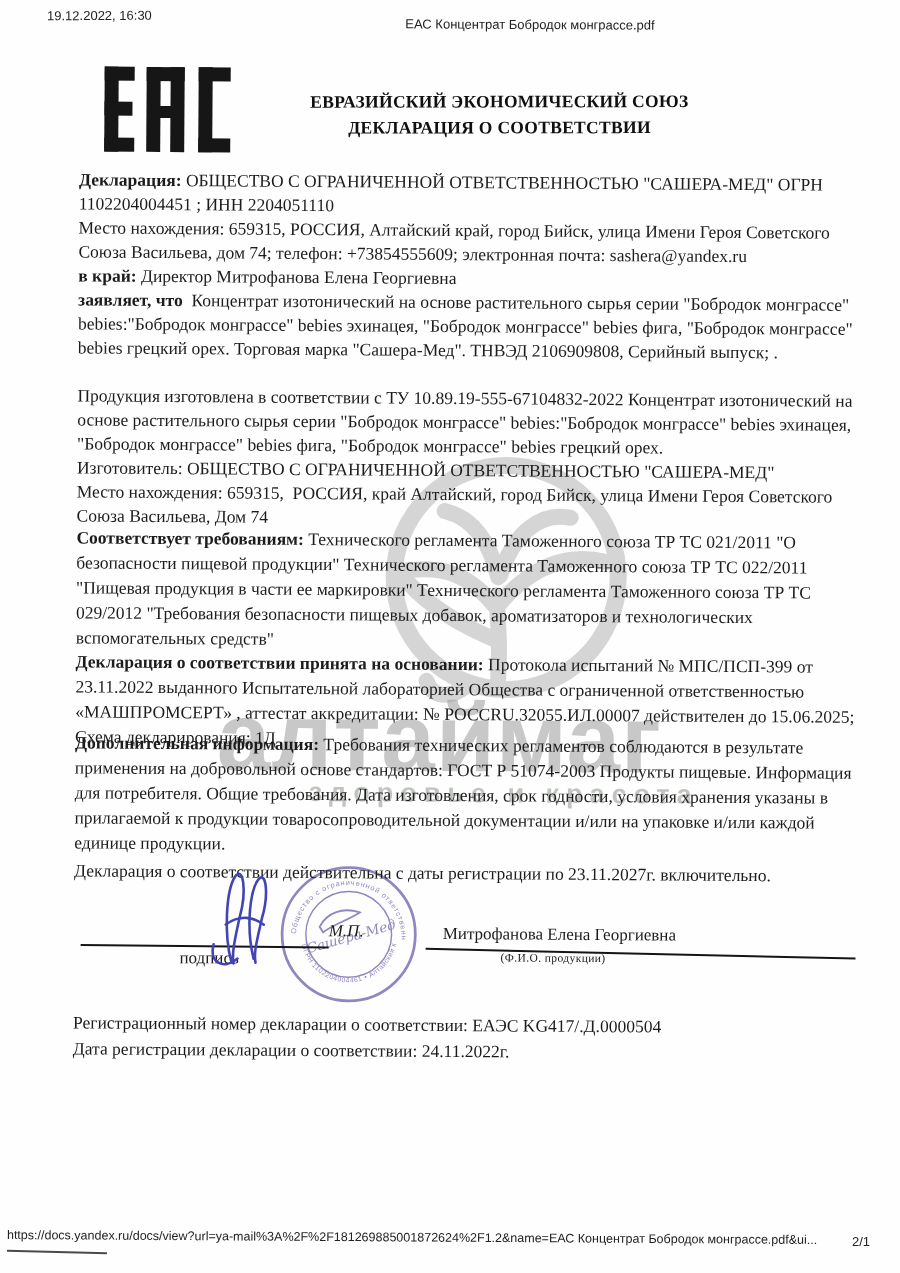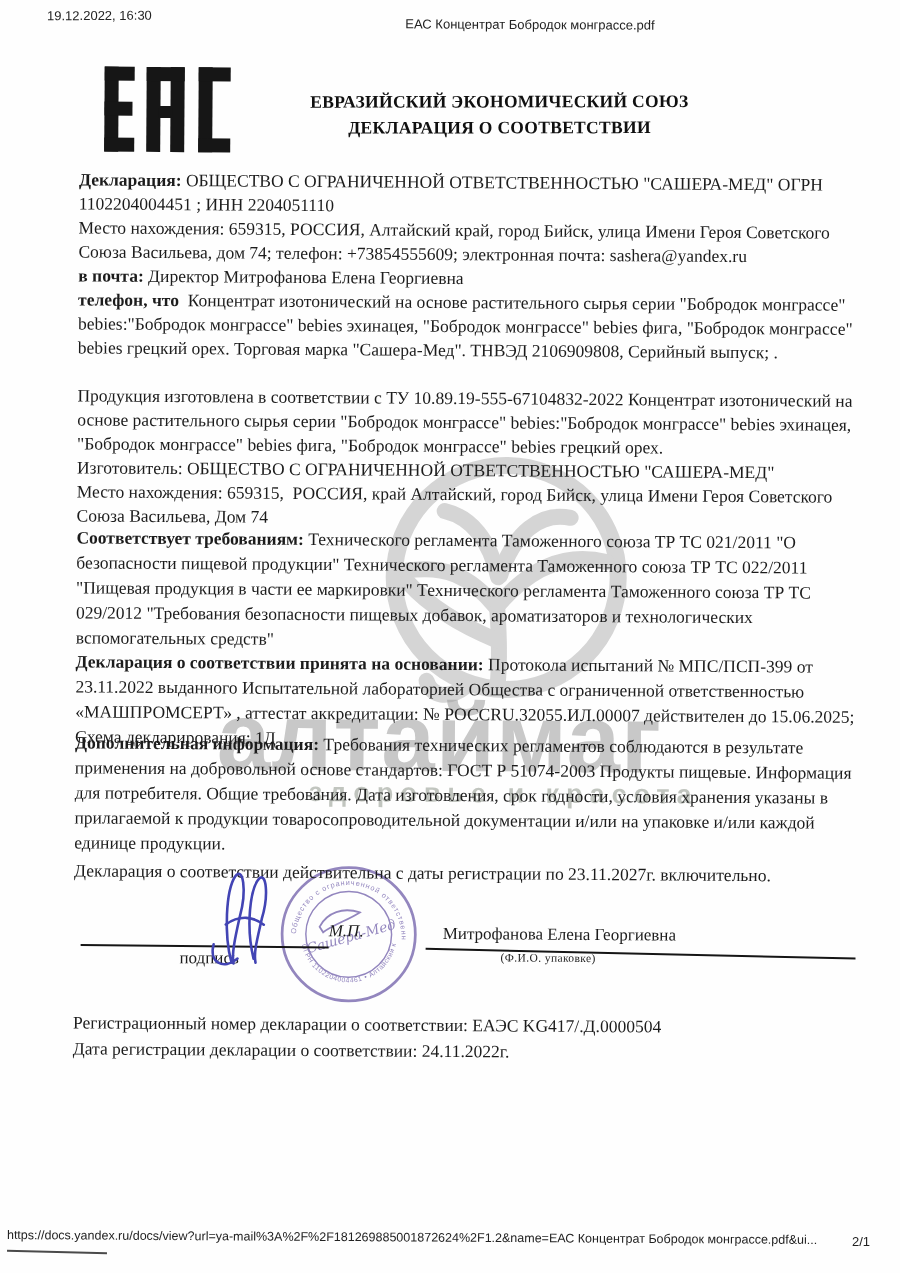--- a/index.html
+++ b/index.html
@@ -83,24 +83,24 @@
     <div class="title">
       <div>ЕВРАЗИЙСКИЙ ЭКОНОМИЧЕСКИЙ СОЮЗ</div>
       <div>ДЕКЛАРАЦИЯ О СООТВЕТСТВИИ</div>
     </div>
 
     <div class="para" style="top:170px">
       <span class="lead">Декларация:</span><span> ОБЩЕСТВО С ОГРАНИЧЕННОЙ ОТВЕТСТВЕННОСТЬЮ "САШЕРА-МЕД" ОГРН 1102204004451 ; ИНН 2204051110</span>
     </div>
     <div class="para" style="top:218px">Место нахождения: 659315, РОССИЯ, Алтайский край, город Бийск, улица Имени Героя Советского Союза Васильева, дом 74; телефон: +73854555609; электронная почта: sashera@yandex.ru</div>
     <div class="para" style="top:266px">
-      <span class="lead">в почта:</span><span> Директор Митрофанова Елена Георгиевна</span>
+      <span class="lead">в край:</span><span> Директор Митрофанова Елена Георгиевна</span>
     </div>
     <div class="para" style="top:290px">
-      <span class="lead">телефон, что</span><span>&nbsp; Концентрат изотонический на основе растительного сырья серии "Бобродок монграссе" bebies:"Бобродок монграссе" bebies эхинацея, "Бобродок монграссе" bebies фига, "Бобродок монграссе" bebies грецкий орех. Торговая марка "Сашера-Мед". ТНВЭД 2106909808, Серийный выпуск; .</span>
+      <span class="lead">заявляет, что</span><span>&nbsp; Концентрат изотонический на основе растительного сырья серии "Бобродок монграссе" bebies:"Бобродок монграссе" bebies эхинацея, "Бобродок монграссе" bebies фига, "Бобродок монграссе" bebies грецкий орех. Торговая марка "Сашера-Мед". ТНВЭД 2106909808, Серийный выпуск; .</span>
     </div>
     <div class="para" style="top:386px">Продукция изготовлена в соответствии с ТУ 10.89.19-555-67104832-2022 Концентрат изотонический на основе растительного сырья серии "Бобродок монграссе" bebies:"Бобродок монграссе" bebies эхинацея, "Бобродок монграссе" bebies фига, "Бобродок монграссе" bebies грецкий орех.</div>
     <div class="para" style="top:458px">Изготовитель: ОБЩЕСТВО С ОГРАНИЧЕННОЙ ОТВЕТСТВЕННОСТЬЮ "САШЕРА-МЕД"</div>
     <div class="para" style="top:482px">Место нахождения: 659315,&nbsp; РОССИЯ, край Алтайский, город Бийск, улица Имени Героя Советского Союза Васильева, Дом 74</div>
 
     <div class="para sect" style="top:528px">
       <span class="lead">Соответствует требованиям:</span><span> Технического регламента Таможенного союза ТР ТС 021/2011 "О безопасности пищевой продукции" Технического регламента Таможенного союза ТР ТС 022/2011 "Пищевая продукция в части ее маркировки" Технического регламента Таможенного союза ТР ТС 029/2012 "Требования безопасности пищевых добавок, ароматизаторов и технологических вспомогательных средств"</span>
     </div>
     <div class="para sect" style="top:652px">
       <span class="lead">Декларация о соответствии принята на основании:</span><span> Протокола испытаний № МПС/ПСП-399 от 23.11.2022 выданного Испытательной лабораторией Общества с ограниченной ответственностью «МАШПРОМСЕРТ» , аттестат аккредитации: № РОССRU.32055.ИЛ.00007 действителен до 15.06.2025; Схема декларирования: 1Д</span>
@@ -134,21 +134,21 @@
       <text font-size="7.5" fill="#8172b4" letter-spacing="0.6" font-family="'Liberation Sans', sans-serif">
         <textPath href="#stampBottom" startOffset="2">ОГРН 1102204004461 • Алтайский край г.Бийск</textPath>
       </text>
       <path d="M48,72 C56,56 74,50 92,56 C80,64 62,70 52,78 Z" fill="none" stroke="#8172b4" stroke-width="2"></path>
       <text x="82" y="88" text-anchor="middle" transform="rotate(-16 80 80)" font-style="italic" font-size="15" fill="#8172b4" font-family="'DejaVu Serif', serif">Сашера-Мед</text>
     </svg>
     <div class="mp">М.П.</div>
 
     <div class="fio">Митрофанова Елена Георгиевна</div>
     <div class="sig-line-right"></div>
-    <div class="fio-caption">(Ф.И.О. упаковке)</div>
+    <div class="fio-caption">(Ф.И.О. продукции)</div>
 
     <div class="reg" style="top:1012px">Регистрационный номер декларации о соответствии: ЕАЭС KG417/.Д.0000504</div>
     <div class="reg" style="top:1038px">Дата регистрации декларации о соответствии: 24.11.2022г.</div>
   </div>
 
   <div class="print-ui pf-url">https://docs.yandex.ru/docs/view?url=ya-mail%3A%2F%2F181269885001872624%2F1.2&amp;name=ЕАС Концентрат Бобродок монграссе.pdf&amp;ui...</div>
   <div class="print-ui pf-page">2/1</div>
   <div class="pf-line"></div>
 
 </div>

